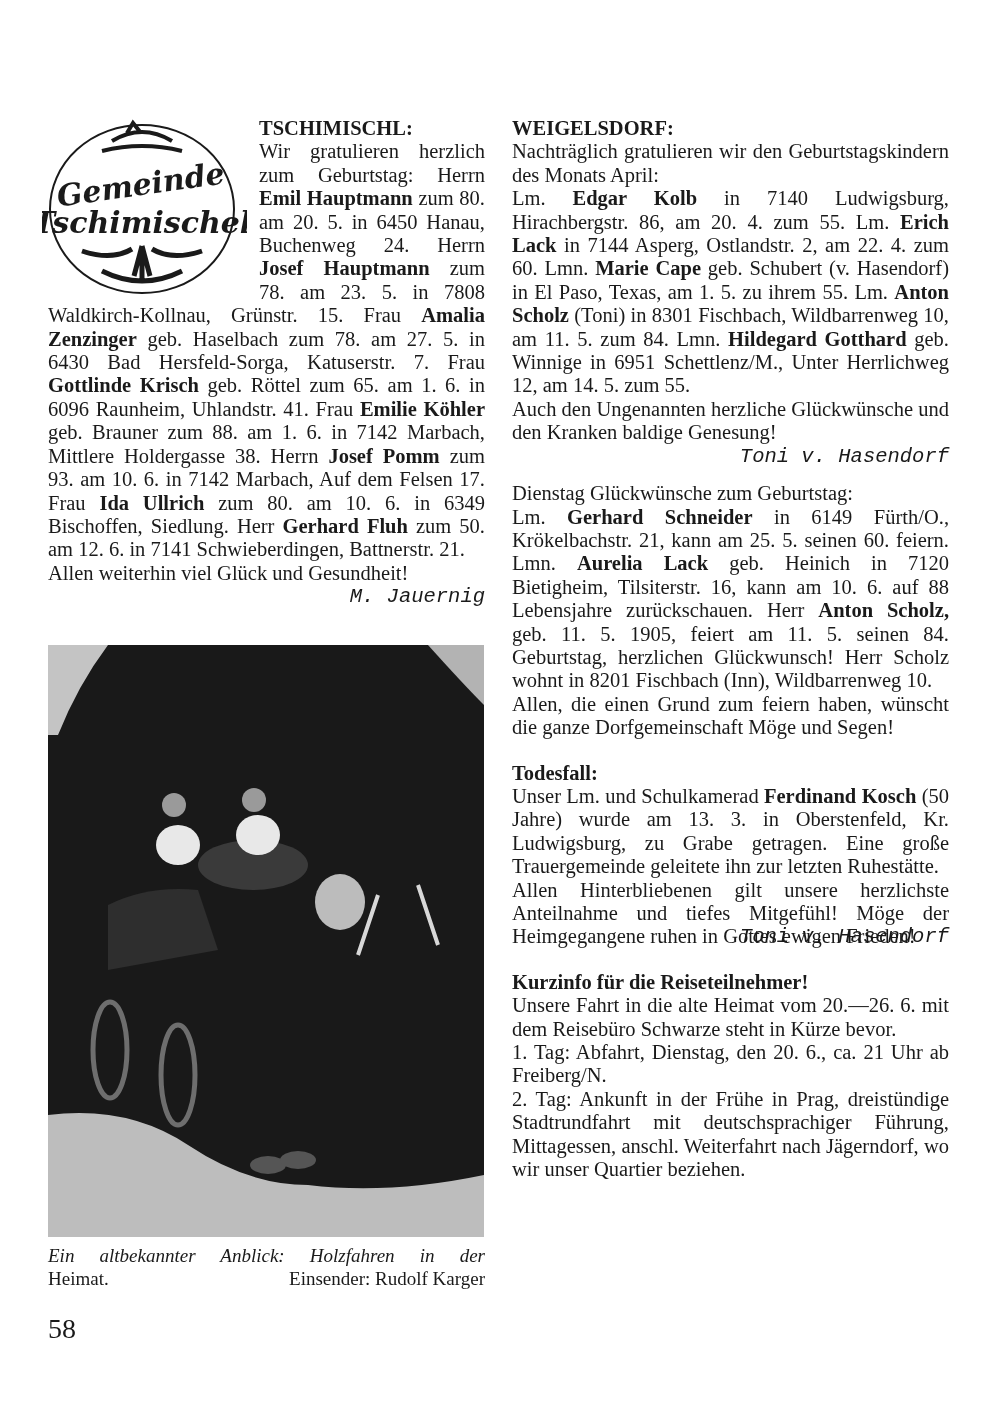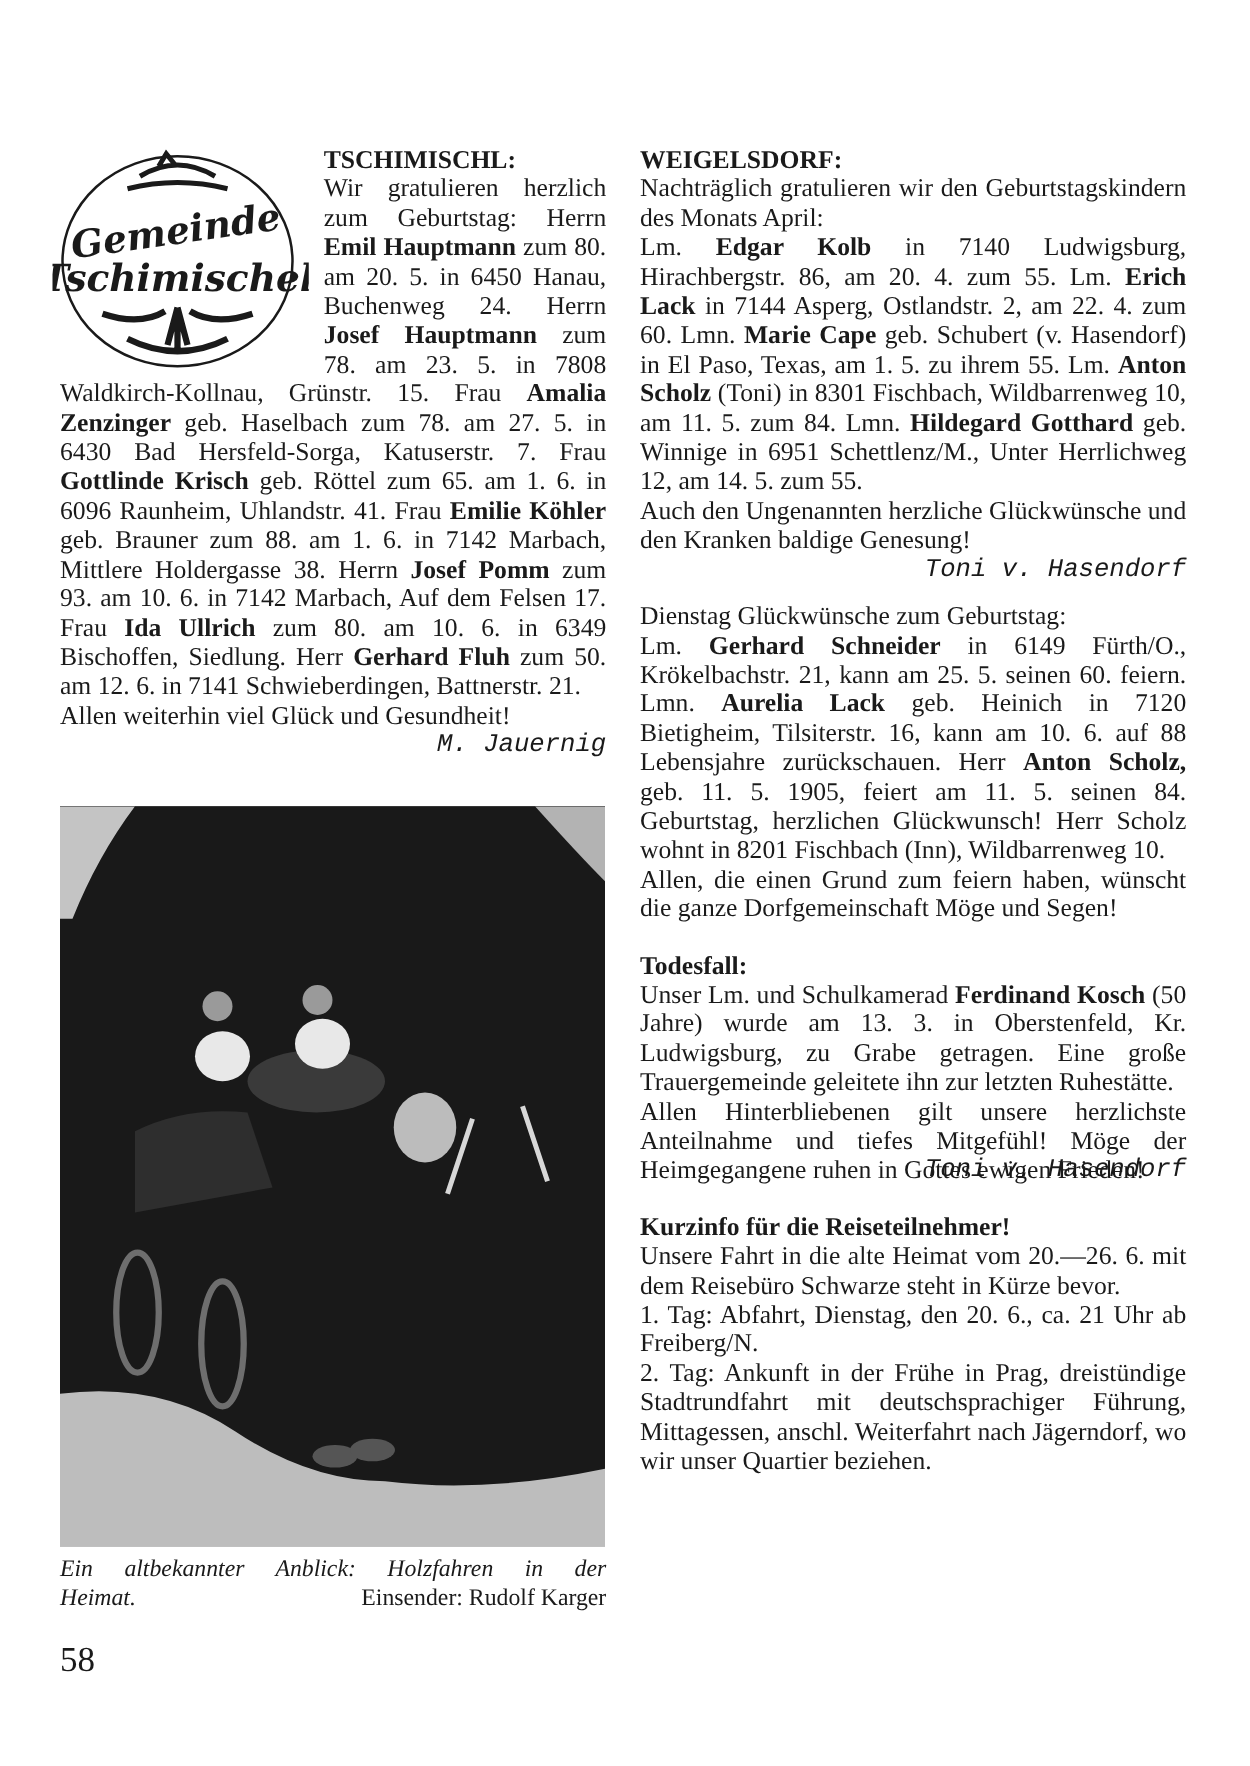--- a/index.html
+++ b/index.html
@@ -12,21 +12,21 @@
   .head { font-weight: bold; margin: 0; }
   b { font-weight: bold; }
   .sig { font-style: italic; text-align: right; margin: 0; font-family: Liberation Mono, monospace; }
   .stamp { float: left; width: 205px; height: 190px; margin: -6px 12px 0 -6px; }
   .stamp svg { width: 205px; height: 190px; display: block; }
   .photo { position: absolute; left: 48px; top: 645px; width: 436px; height: 592px; background: #161616; overflow: hidden; }
   .photo svg { width: 100%; height: 100%; display: block; }
   .caption { position: absolute; left: 48px; top: 1244px; width: 437px; font-size: 19px; line-height: 23.4px; }
   .caption .line1 { font-style: italic; text-align: justify; text-align-last: justify; }
   .caption .line2 { display: flex; justify-content: space-between; }
-  .caption .line2 .it { font-style: italic; }
+  .caption .line2 .it { }
   .pagenum { position: absolute; left: 48px; top: 1313px; font-size: 28px; }
   .gap { height: 14px; }
   .gap-lg { height: 22px; }
 </style>
 </head>
 <body>
 
 <div class="col col-left">
   <div class="stamp">
     <svg viewBox="0 0 205 190">

